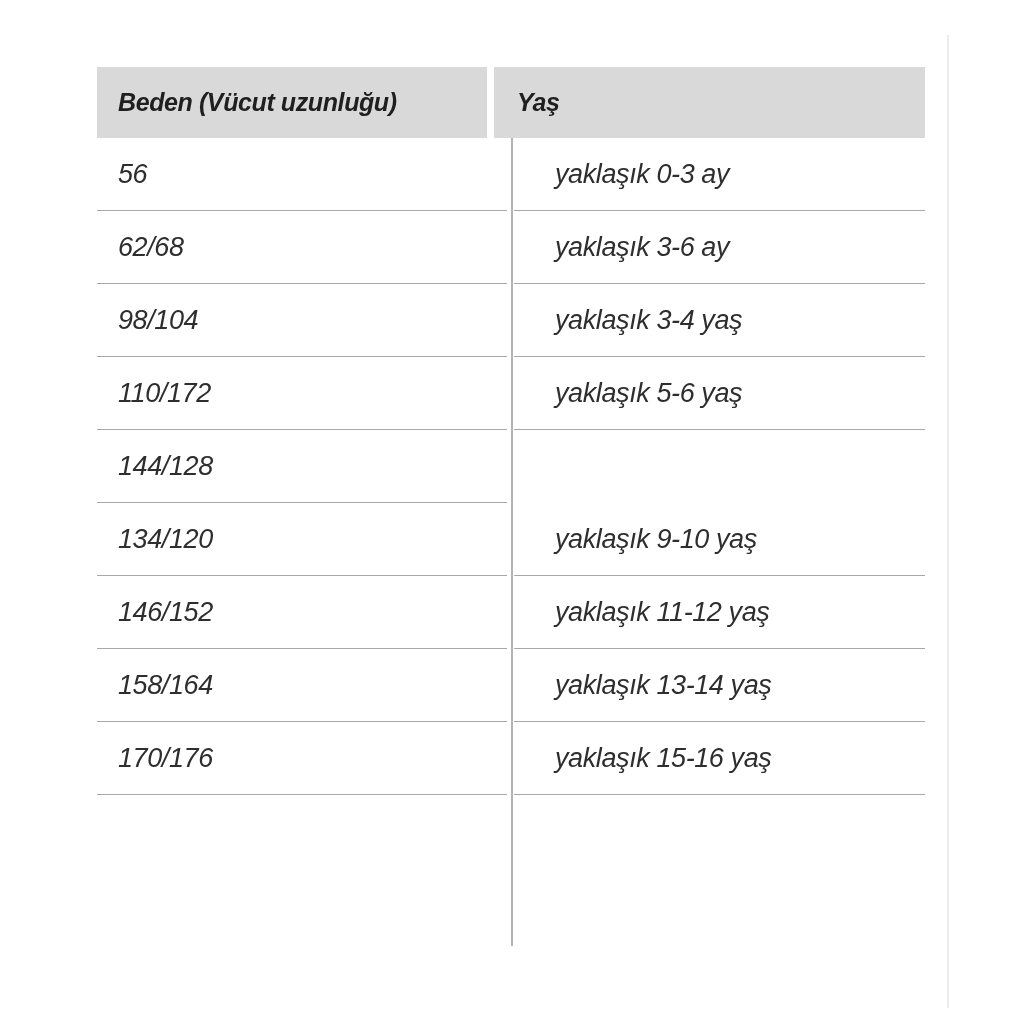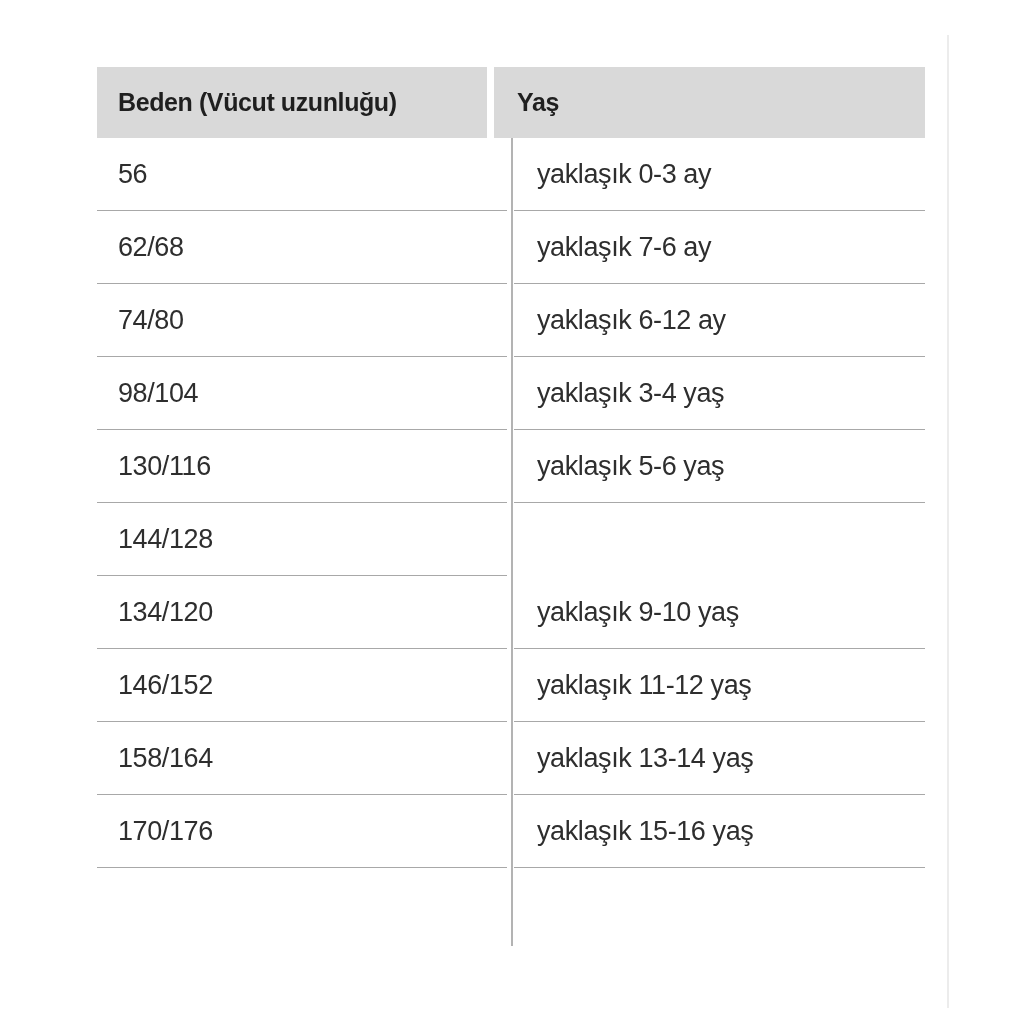--- a/index.html
+++ b/index.html
@@ -1,15 +1,15 @@
 <!DOCTYPE html>
 <html><head>
 <meta charset="utf-8">
 <style>
-  * { margin: 0; padding: 0; box-sizing: border-box; }
+  * { margin: 0; padding: 0; box-sizing: border-box; font-style: italic; }
   html, body {
     width: 1024px; height: 1024px;
     background: #ffffff;
     font-family: "Liberation Sans", "DejaVu Sans", sans-serif;
     overflow: hidden;
     position: relative;
   }
   .table-wrap {
     position: absolute;
     left: 97px; top: 67px;
@@ -29,21 +29,21 @@
   .gapcol { width: 7px; background: #ffffff; flex: 0 0 7px; }
   .body-row { display: flex; height: 73px; }
   .bcell {
     display: flex; align-items: center;
     font-size: 27px;
     letter-spacing: -0.4px;
     color: #2e2e2e;
     border-bottom: 1px solid #a8a8a8;
   }
   .bcell.c1 { width: 410px; padding-left: 21px; }
-  .bcell.c2 { width: 411px; padding-left: 23px; }
+  .bcell.c2 { width: 411px; padding-left: 41px; }
   .col-divider {
     position: absolute;
     left: 414px; top: 71px;
     width: 2px; height: 808px;
     background: #b3b3b3;
   }
   .right-edge-line {
     position: absolute;
     left: 947px; top: 35px;
     width: 2px; height: 973px;
@@ -62,34 +62,29 @@
   </div>
 
   <div class="body-row">
     <div class="bcell c1">56</div>
     <div class="gapcol"></div>
     <div class="bcell c2">yaklaşık 0-3 ay</div>
   </div>
   <div class="body-row">
     <div class="bcell c1">62/68</div>
     <div class="gapcol"></div>
-    <div class="bcell c2">yaklaşık 7-6 ay</div>
-  </div>
-  <div class="body-row">
-    <div class="bcell c1">74/80</div>
-    <div class="gapcol"></div>
-    <div class="bcell c2">yaklaşık 6-12 ay</div>
+    <div class="bcell c2">yaklaşık 3-6 ay</div>
   </div>
   <div class="body-row">
     <div class="bcell c1">98/104</div>
     <div class="gapcol"></div>
     <div class="bcell c2">yaklaşık 3-4 yaş</div>
   </div>
   <div class="body-row">
-    <div class="bcell c1">130/116</div>
+    <div class="bcell c1">110/172</div>
     <div class="gapcol"></div>
     <div class="bcell c2">yaklaşık 5-6 yaş</div>
   </div>
   <div class="body-row">
     <div class="bcell c1">144/128</div>
     <div class="gapcol"></div>
   </div>
   <div class="body-row">
     <div class="bcell c1">134/120</div>
     <div class="gapcol"></div>

